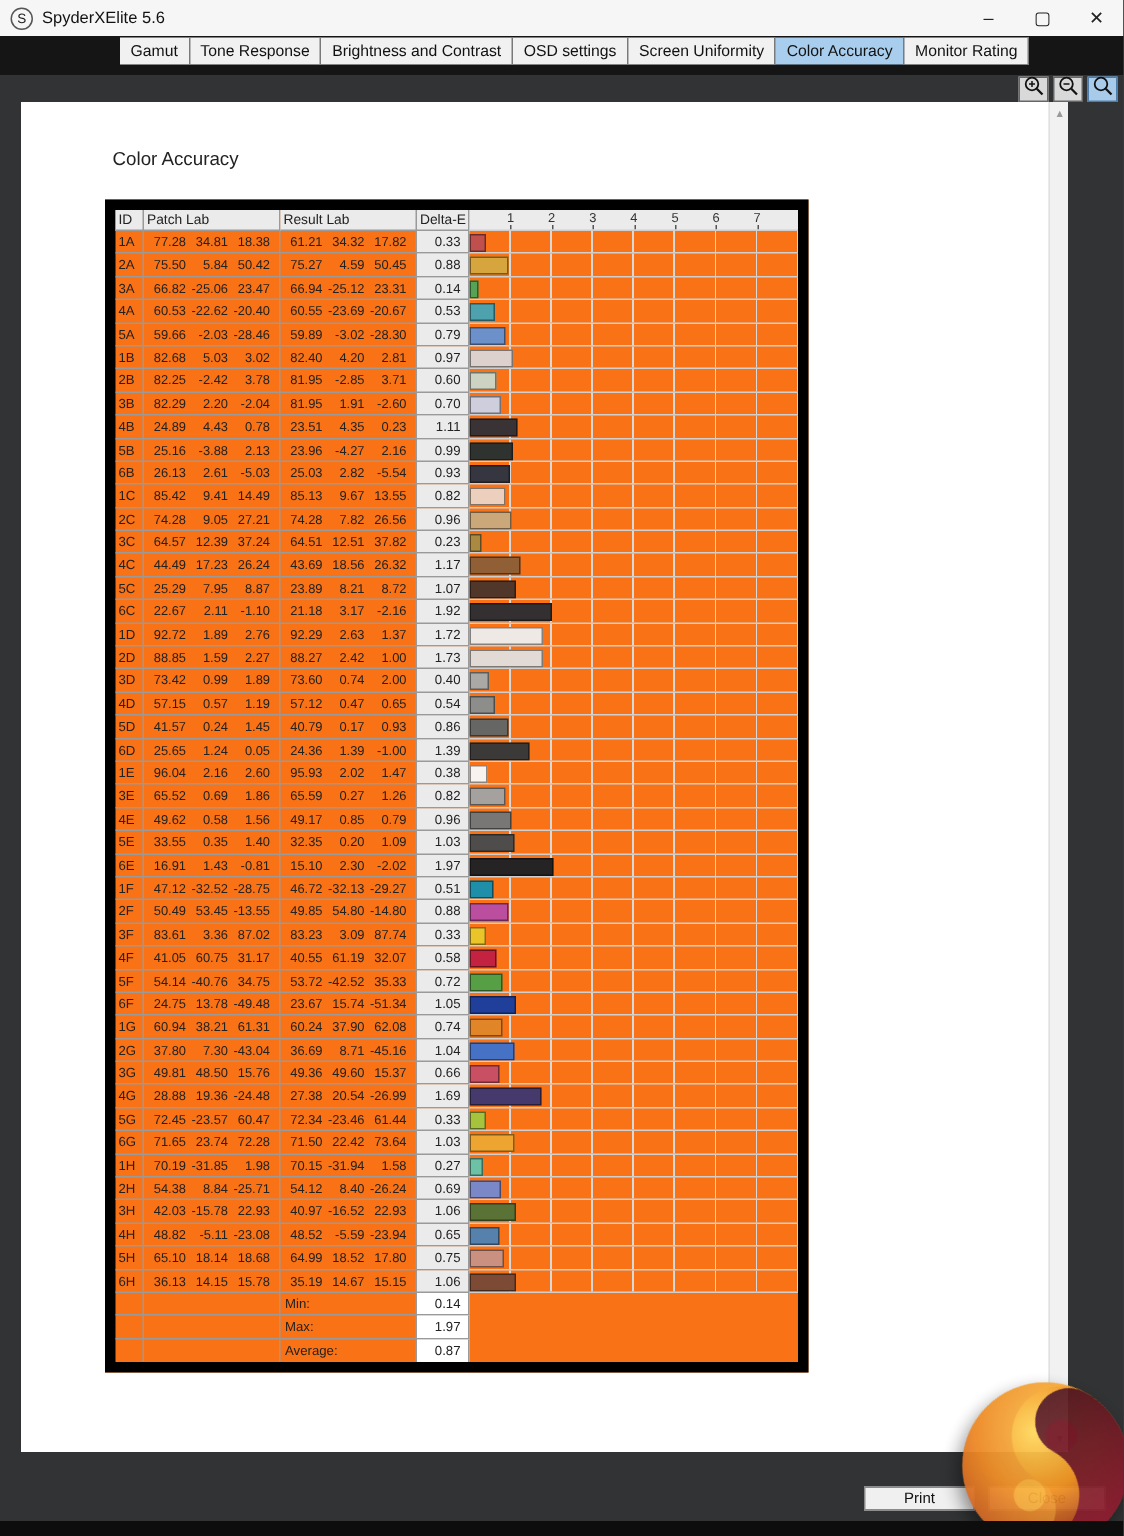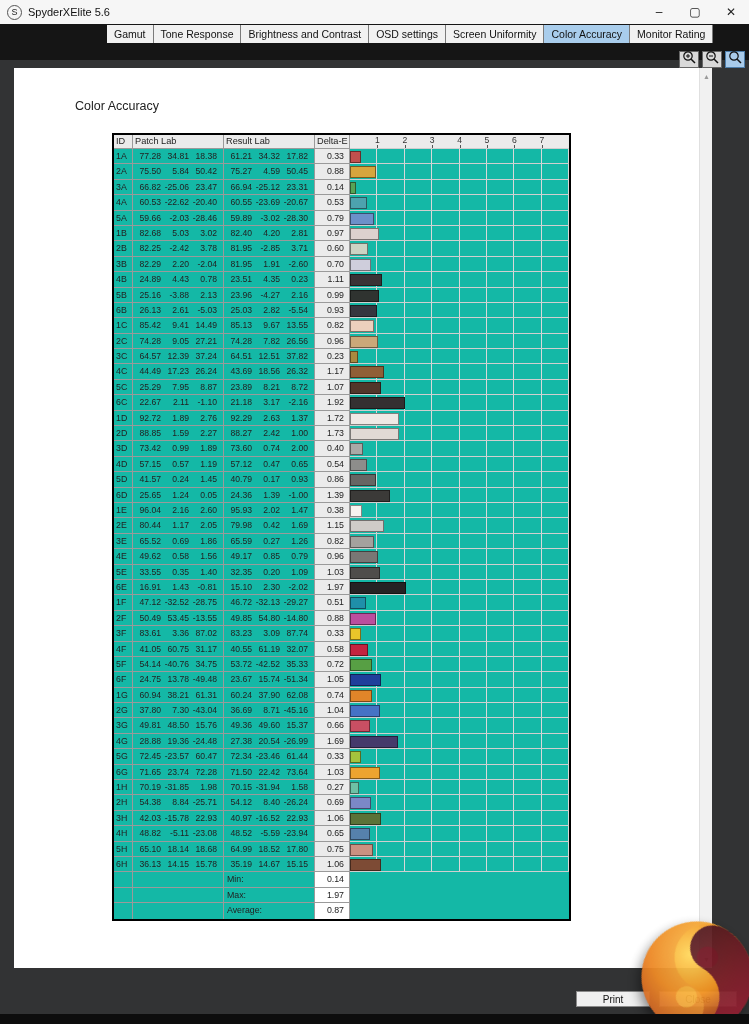--- a/index.html
+++ b/index.html
@@ -8,41 +8,41 @@
   
   .titlebar{position:absolute;top:0;left:0;right:0;height:24px;background:#f6f6f6;
             display:flex;align-items:center;z-index:3;}
   .app-icon{margin-left:7px;width:13px;height:13px;border:1px solid #555;border-radius:50%;
             font-size:9px;color:#222;display:flex;align-items:center;justify-content:center;}
   .title-text{margin-left:6px;font-size:11px;color:#111;}
   .win-controls{margin-left:auto;display:flex;height:100%;}
   .win-ctrl{width:36px;height:100%;display:flex;align-items:center;justify-content:center;
             font-size:12px;color:#222;cursor:default;}
   
-  .tabstrip{position:absolute;top:24px;left:0;right:0;height:36px;background:#151515;
-            display:flex;align-items:flex-start;padding-left:107px;box-sizing:border-box;z-index:2;}
+  .tabstrip{position:absolute;top:24px;left:0;right:0;height:26px;background:#151515;
+            display:flex;align-items:flex-start;padding-left:80px;box-sizing:border-box;z-index:2;}
   .tab{height:18px;margin-top:1px;background:#f1f1f1;color:#111;font-size:10.5px;
        padding:0 7px;display:flex;align-items:center;border-right:1px solid #7a7a7a;white-space:nowrap;}
   .tab.selected{background:#a9cdec;}
   
   .content{position:absolute;top:46px;left:0;right:0;bottom:10px;background:#323334;}
   .zoom-tools{position:absolute;top:5px;right:4px;display:flex;gap:3px;z-index:2;}
   .zoom-btn{width:20px;height:17px;background:#d9d9d9;border:1px solid #666;
             display:flex;align-items:center;justify-content:center;box-sizing:border-box;}
   .zoom-btn.selected{background:#a9cbea;border-color:#4d7eab;}
   
   .page{position:absolute;left:14px;top:22px;width:698px;height:900px;background:#ffffff;}
   .scrollbar{position:absolute;top:0;right:0;width:13px;height:100%;background:#f1f1f1;
              border-left:1px solid #e0e0e0;box-sizing:border-box;}
   .sb-arrow{position:absolute;left:0;width:13px;height:13px;color:#9a9a9a;font-size:7px;
             display:flex;align-items:center;justify-content:center;}
   .sb-up{top:2px;} .sb-down{bottom:2px;}
   .page-title{position:absolute;left:61px;top:31px;font-size:12.5px;color:#222;}
   
-  .ca-table{position:absolute;left:56px;top:65px;border:2px solid #000000;background:#14b8a6;margin-left:42px;}
+  .ca-table{position:absolute;left:56px;top:65px;border:7px solid #000000;background:#f97316;}
   .trow{display:flex;height:15.4px;}
   .trow.hdr{height:14px;}
   .cell{box-sizing:border-box;border-right:1px solid #9a9a9a;border-bottom:1px solid #9a9a9a;
         font-size:8.8px;color:#222;overflow:hidden;white-space:nowrap;line-height:15.4px;}
   .hdr .cell{background:#ebebeb;font-size:9.2px;line-height:13px;padding-left:2px;}
   .c-id{width:19px;text-align:left;padding-left:2px;}
   .c-patch{width:91px;}
   .c-result{width:91px;}
   .c-delta{width:35px;background:#ebebeb;text-align:right;padding-right:5px;}
   .c-chart{width:219px;position:relative;border-right:none;border-bottom:1px solid #cfcfcf;
@@ -360,29 +360,20 @@
           <div class="trow">
             <div class="cell c-id">1E</div>
             <div class="cell c-patch"><span class="num">96.04</span><span class="num">2.16</span><span class="num">2.60</span></div>
             <div class="cell c-result"><span class="num">95.93</span><span class="num">2.02</span><span class="num">1.47</span></div>
             <div class="cell c-delta">0.38</div>
             <div class="cell c-chart">
               <div class="bar" style="width: 10.412px; background: rgb(248, 243, 239);"></div>
             </div>
           </div>
           <div class="trow">
-            <div class="cell c-id">2E</div>
-            <div class="cell c-patch"><span class="num">80.44</span><span class="num">1.17</span><span class="num">2.05</span></div>
-            <div class="cell c-result"><span class="num">79.98</span><span class="num">0.42</span><span class="num">1.69</span></div>
-            <div class="cell c-delta">1.15</div>
-            <div class="cell c-chart">
-              <div class="bar" style="width: 31.51px; background: rgb(207, 203, 200);"></div>
-            </div>
-          </div>
-          <div class="trow">
             <div class="cell c-id">3E</div>
             <div class="cell c-patch"><span class="num">65.52</span><span class="num">0.69</span><span class="num">1.86</span></div>
             <div class="cell c-result"><span class="num">65.59</span><span class="num">0.27</span><span class="num">1.26</span></div>
             <div class="cell c-delta">0.82</div>
             <div class="cell c-chart">
               <div class="bar" style="width: 22.468px; background: rgb(164, 161, 158);"></div>
             </div>
           </div>
           <div class="trow">
             <div class="cell c-id">4E</div>

